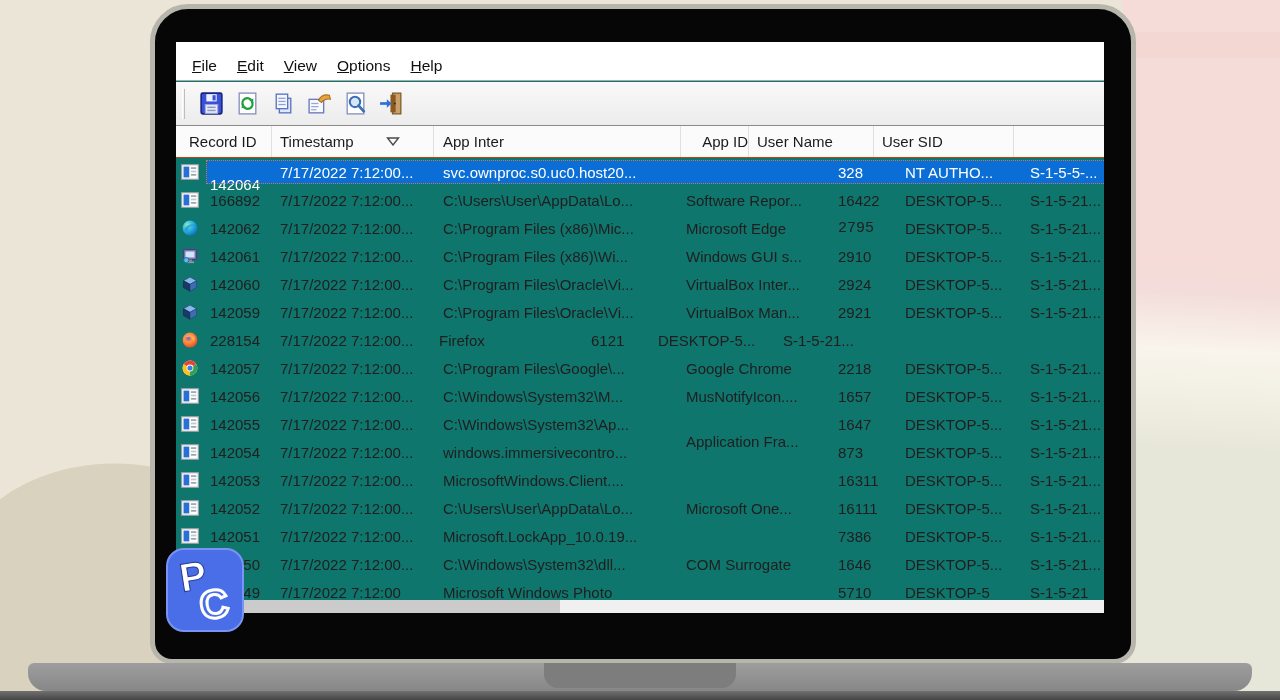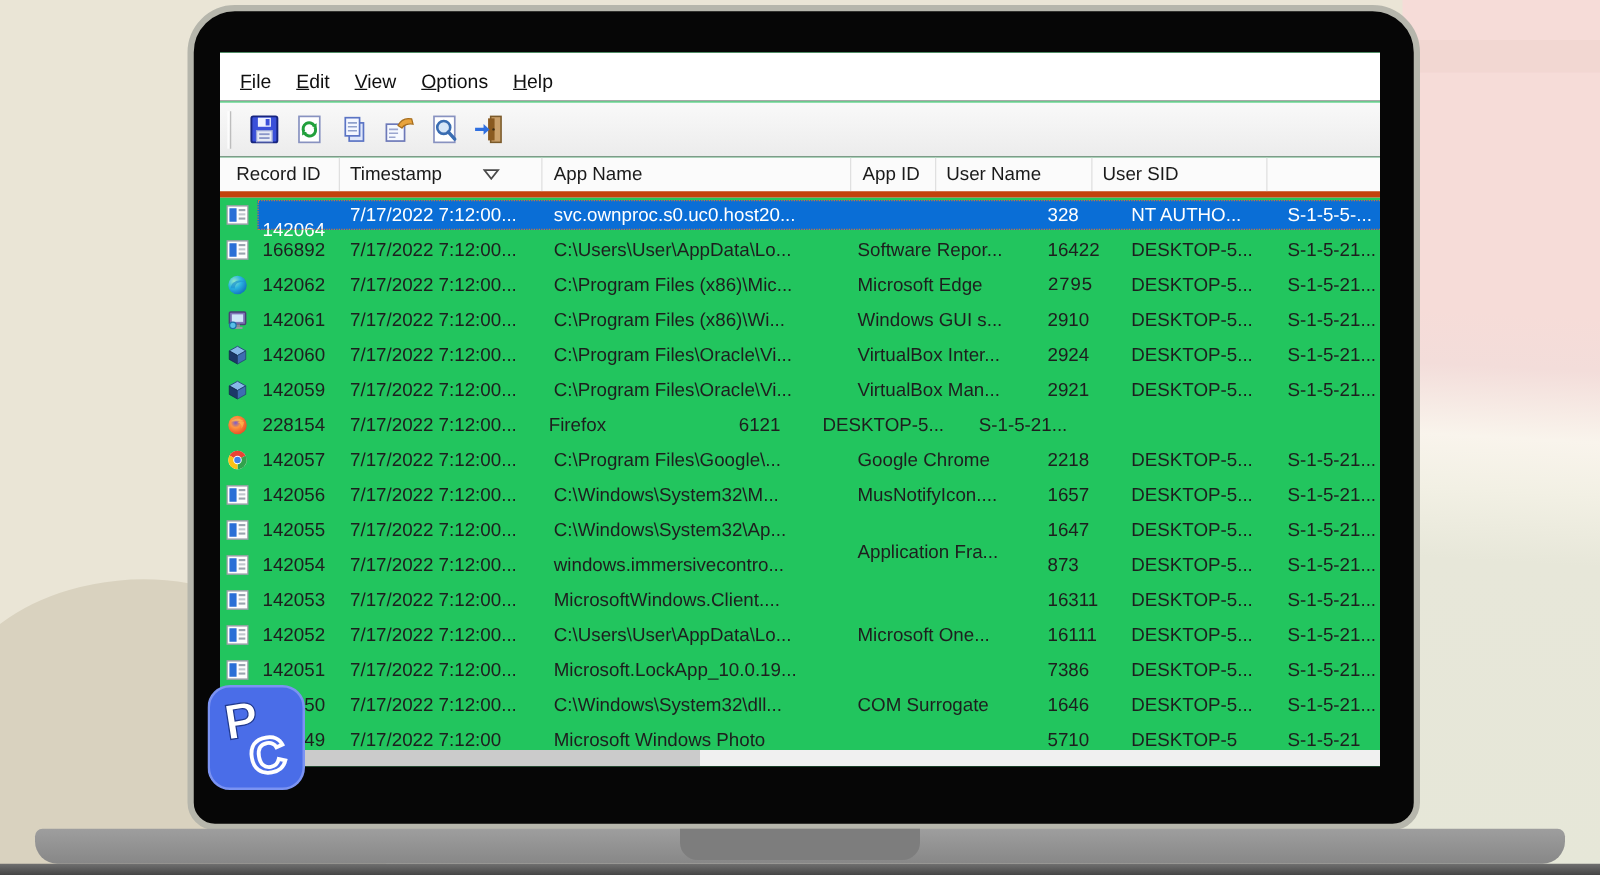--- a/index.html
+++ b/index.html
@@ -21,37 +21,37 @@
     background:#060606; border:5px solid #b6b6ac; border-radius:38px 38px 22px 22px; }
   .base { position:absolute; left:28px; top:663px; width:1224px; height:28px;
     background:linear-gradient(#9e9e9e,#878787); border-radius:6px 6px 18px 18px; z-index:5; }
   .notch { position:absolute; left:50%; top:0; transform:translateX(-50%);
     width:192px; height:25px; background:#7d7d7d; border-radius:0 0 14px 14px; }
   .bottom-strip { position:absolute; left:0; top:691px; width:1280px; height:9px;
     background:linear-gradient(#707070,#454545); z-index:4; }
 
   
   .screen { position:absolute; left:176px; top:42px; width:928px; height:571px;
-    background:#22c55e; overflow:hidden; z-index:2; color:#1e1e1e; }
+    background:#0f766e; overflow:hidden; z-index:2; color:#1e1e1e; }
 
   .menubar { position:absolute; left:0; top:0; width:100%; height:39px; background:#fff;
     border-bottom:1px solid #a9a9a9; display:flex; align-items:center;
     padding:10px 0 0 6px; }
   .menu-item { padding:0 10px; font-size:15.5px; color:#101010; cursor:default; }
 
   .toolbar { position:absolute; left:0; top:40px; width:100%; height:44px;
     background:linear-gradient(#f9f9f9,#ececec); border-bottom:1px solid #8a8a8a;
     display:flex; align-items:center; gap:9px; padding-left:16px; }
   .gripper { width:3px; height:30px; border-left:1px solid #ffffff;
     border-right:1px solid #bdbdbd; margin:0 4px 0 -10px; }
   .tb-btn { width:27px; height:27px; border:none; background:transparent; padding:0; }
   .tb-btn svg { width:100%; height:100%; display:block; }
 
   .grid-header { position:absolute; left:0; top:84px; width:100%; height:32px;
-    background:#fbfbfb; border-bottom:5px solid #c2410c; display:flex; overflow:hidden; }
+    background:#fbfbfb; border-bottom:1px solid #c2410c; display:flex; overflow:hidden; }
   .hcell { height:100%; border-right:1px solid #e0e0e0; display:flex; align-items:center;
     font-size:15px; color:#1a1a1a; flex:none; overflow:hidden; white-space:nowrap; }
   .sort-ind { margin-left:32px; display:inline-flex; }
 
   .grid-body { position:absolute; left:0; top:116px; width:100%; height:455px; overflow:hidden; }
   .row { height:28px; display:flex; align-items:center; font-size:15px; }
   .icon-cell { width:30px; flex:none; padding-left:5px; display:flex; align-items:center; }
   .icon-cell svg { width:18px; height:16px; }
   .fields { flex:1; height:24px; display:flex; align-items:center; }
   .cell { flex:none; overflow:hidden; white-space:nowrap; }
@@ -146,23 +146,23 @@
         </div>
         <div class="hcell" style="width: 162px; padding-left: 8px;">
           <span>Timestamp</span>
           <span class="sort-ind">
             <svg width="14" height="9" viewBox="0 0 14 9">
               <path d="M1.5 1 h11 L7 8 Z" fill="none" stroke="#4a4a4a" stroke-width="1.4"></path>
             </svg>
           </span>
         </div>
         <div class="hcell" style="width: 247px; padding-left: 9px;">
-          <span>App Name</span>
-        </div>
-        <div class="hcell" style="width: 68px; padding-left: 9px;">
+          <span>App Inter</span>
+        </div>
+        <div class="hcell" style="width: 68px; padding-left: 9px; justify-content: flex-end;">
           <span>App ID</span>
         </div>
         <div class="hcell" style="width: 125px; padding-left: 8px;">
           <span>User Name</span>
         </div>
         <div class="hcell" style="width: 140px; padding-left: 8px;">
           <span>User SID</span>
         </div>
       </div>
     <div class="grid-body">

